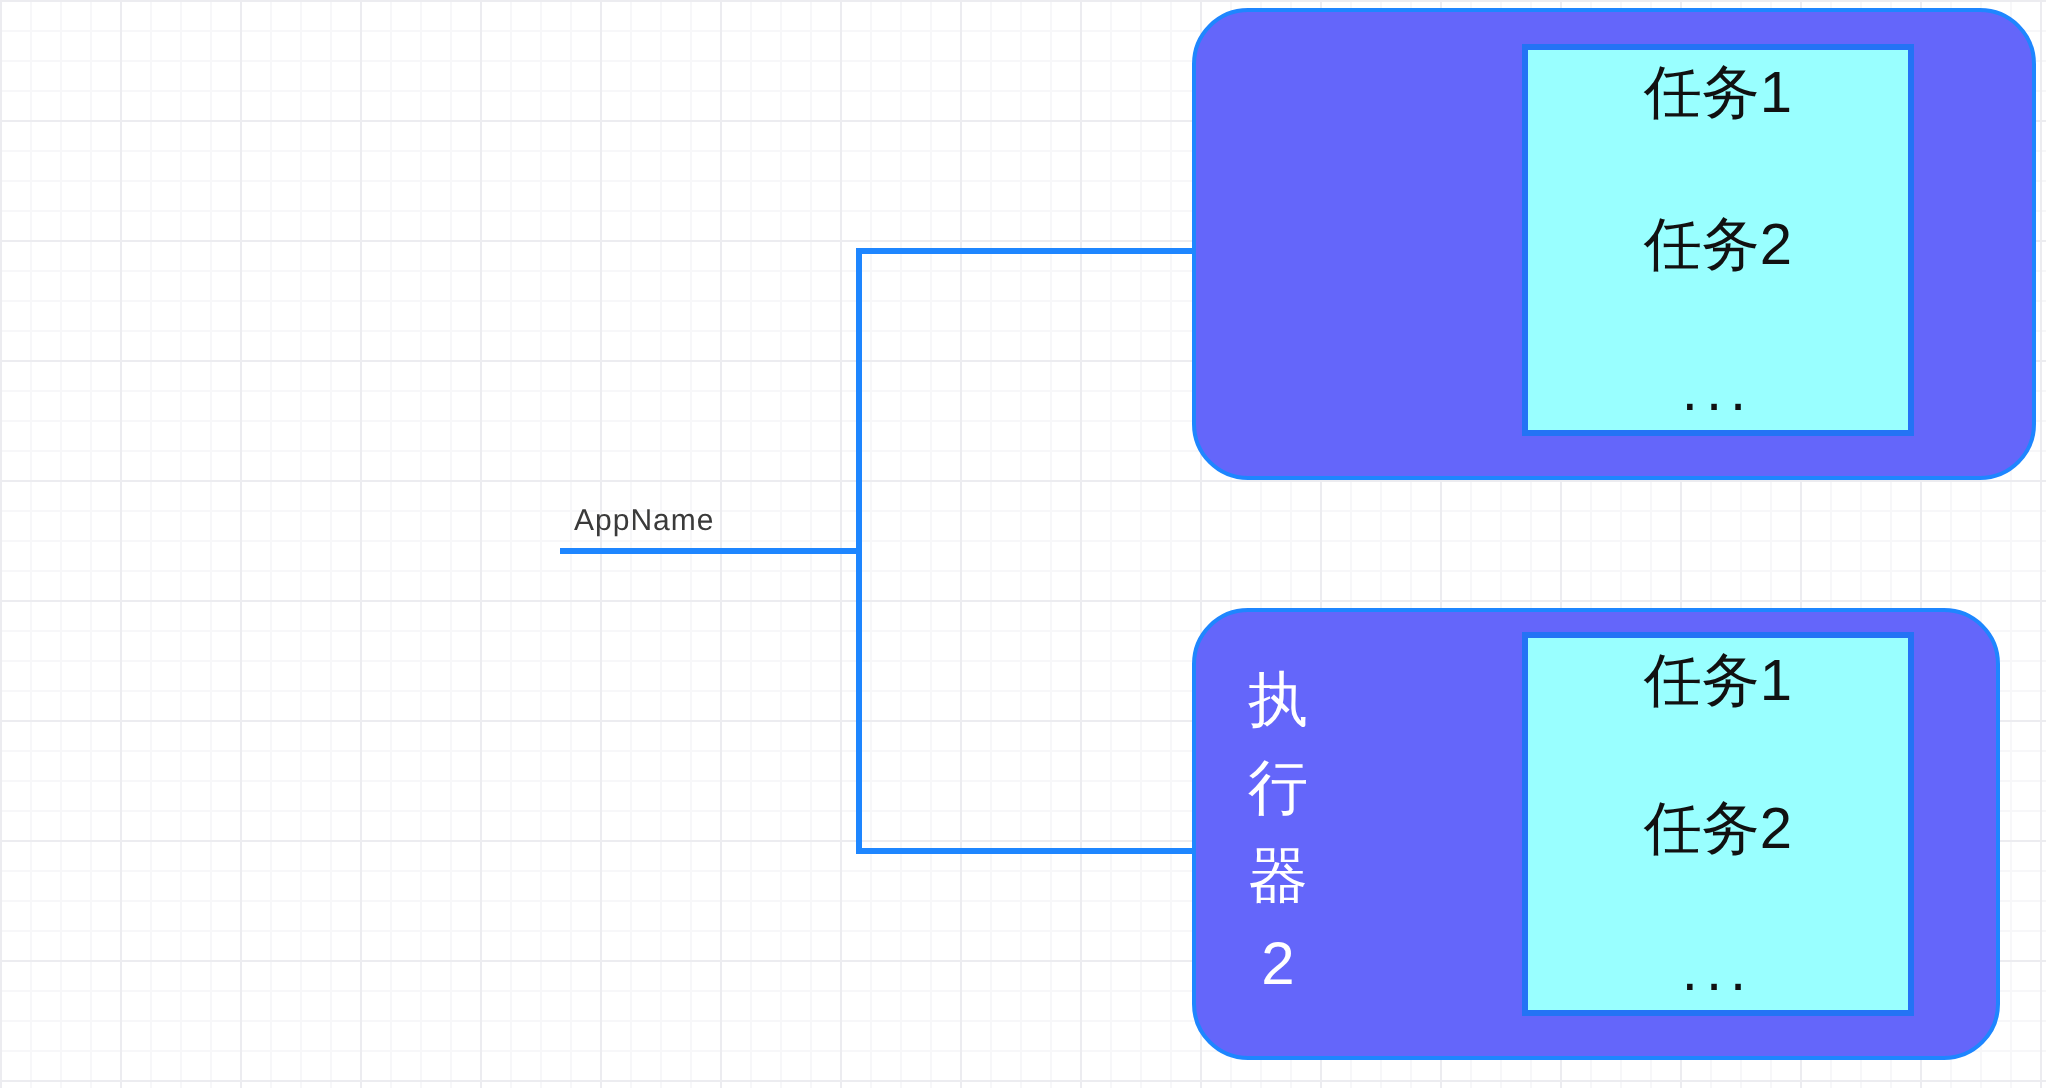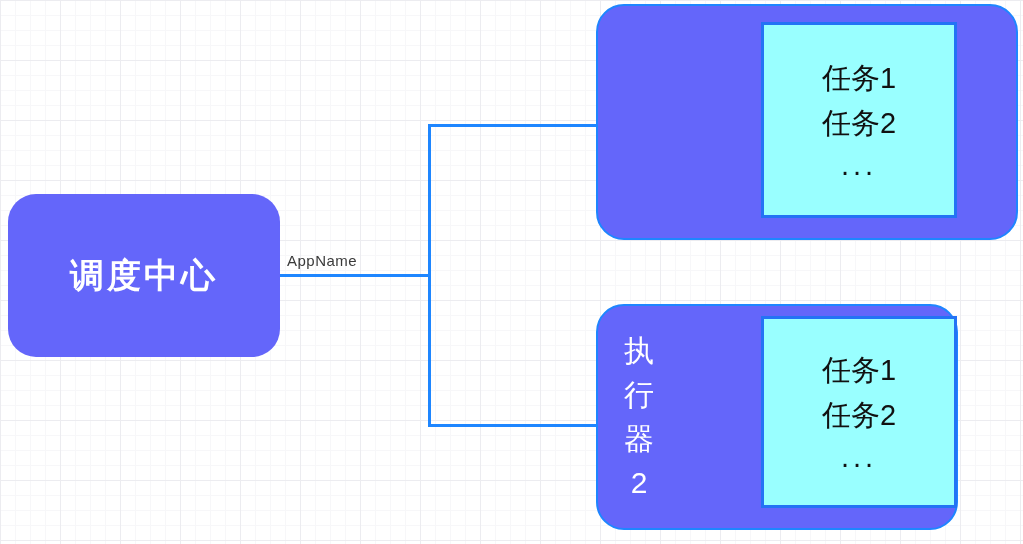--- a/index.html
+++ b/index.html
@@ -33,21 +33,21 @@
   .sched-label {
     color: #ffffff;
     font-size: 34px;
     font-weight: 600;
     letter-spacing: 3px;
     white-space: nowrap;
   }
 
   .executor { border: 2px solid #1e86ff; }
   .executor-1 { left: 596px; top: 4px;   width: 422px; height: 236px; }
-  .executor-2 { left: 596px; top: 304px; width: 362px; height: 226px; }
+  .executor-2 { left: 596px; top: 304px; width: 404px; height: 226px; }
 
   .exec-label {
     position: absolute; left: 0; top: 0; bottom: 0; width: 82px;
     display: flex; align-items: center; justify-content: center;
   }
   .exec-label span {
     display: block;
     width: 36px;
     color: #ffffff;
     font-size: 30px;
@@ -56,21 +56,21 @@
     word-break: break-all;
     font-weight: 500;
   }
 
   .task-box {
     position: absolute;
     background: #99ffff;
     border: 3px solid #2373f5;
     box-sizing: border-box;
     display: flex; flex-direction: column;
-    align-items: center; justify-content: center;
+    align-items: center; justify-content: space-between;
   }
   .executor-1 .task-box { left: 163px; top: 16px; width: 196px; height: 196px; }
   .executor-2 .task-box { left: 163px; top: 10px; width: 196px; height: 192px; }
 
   .task-line {
     font-size: 29px;
     line-height: 45px;
     color: #111111;
     font-weight: 500;
   }
@@ -90,23 +90,20 @@
     color: #3a3a3a;
     letter-spacing: 0.5px;
     white-space: nowrap;
   }
 </style>
 </head>
 <body>
 
 <div class="canvas">
 
-  <div class="node scheduler">
-    <span class="sched-label">调度中心</span>
-  </div>
 
   <div class="edge edge-h1"></div>
   <div class="edge edge-v"></div>
   <div class="edge edge-h2"></div>
   <div class="edge edge-h3"></div>
   <span class="edge-label">AppName</span>
 
   <div class="node executor executor-1">
     <div class="task-box">
       <span class="task-line">任务1</span>

